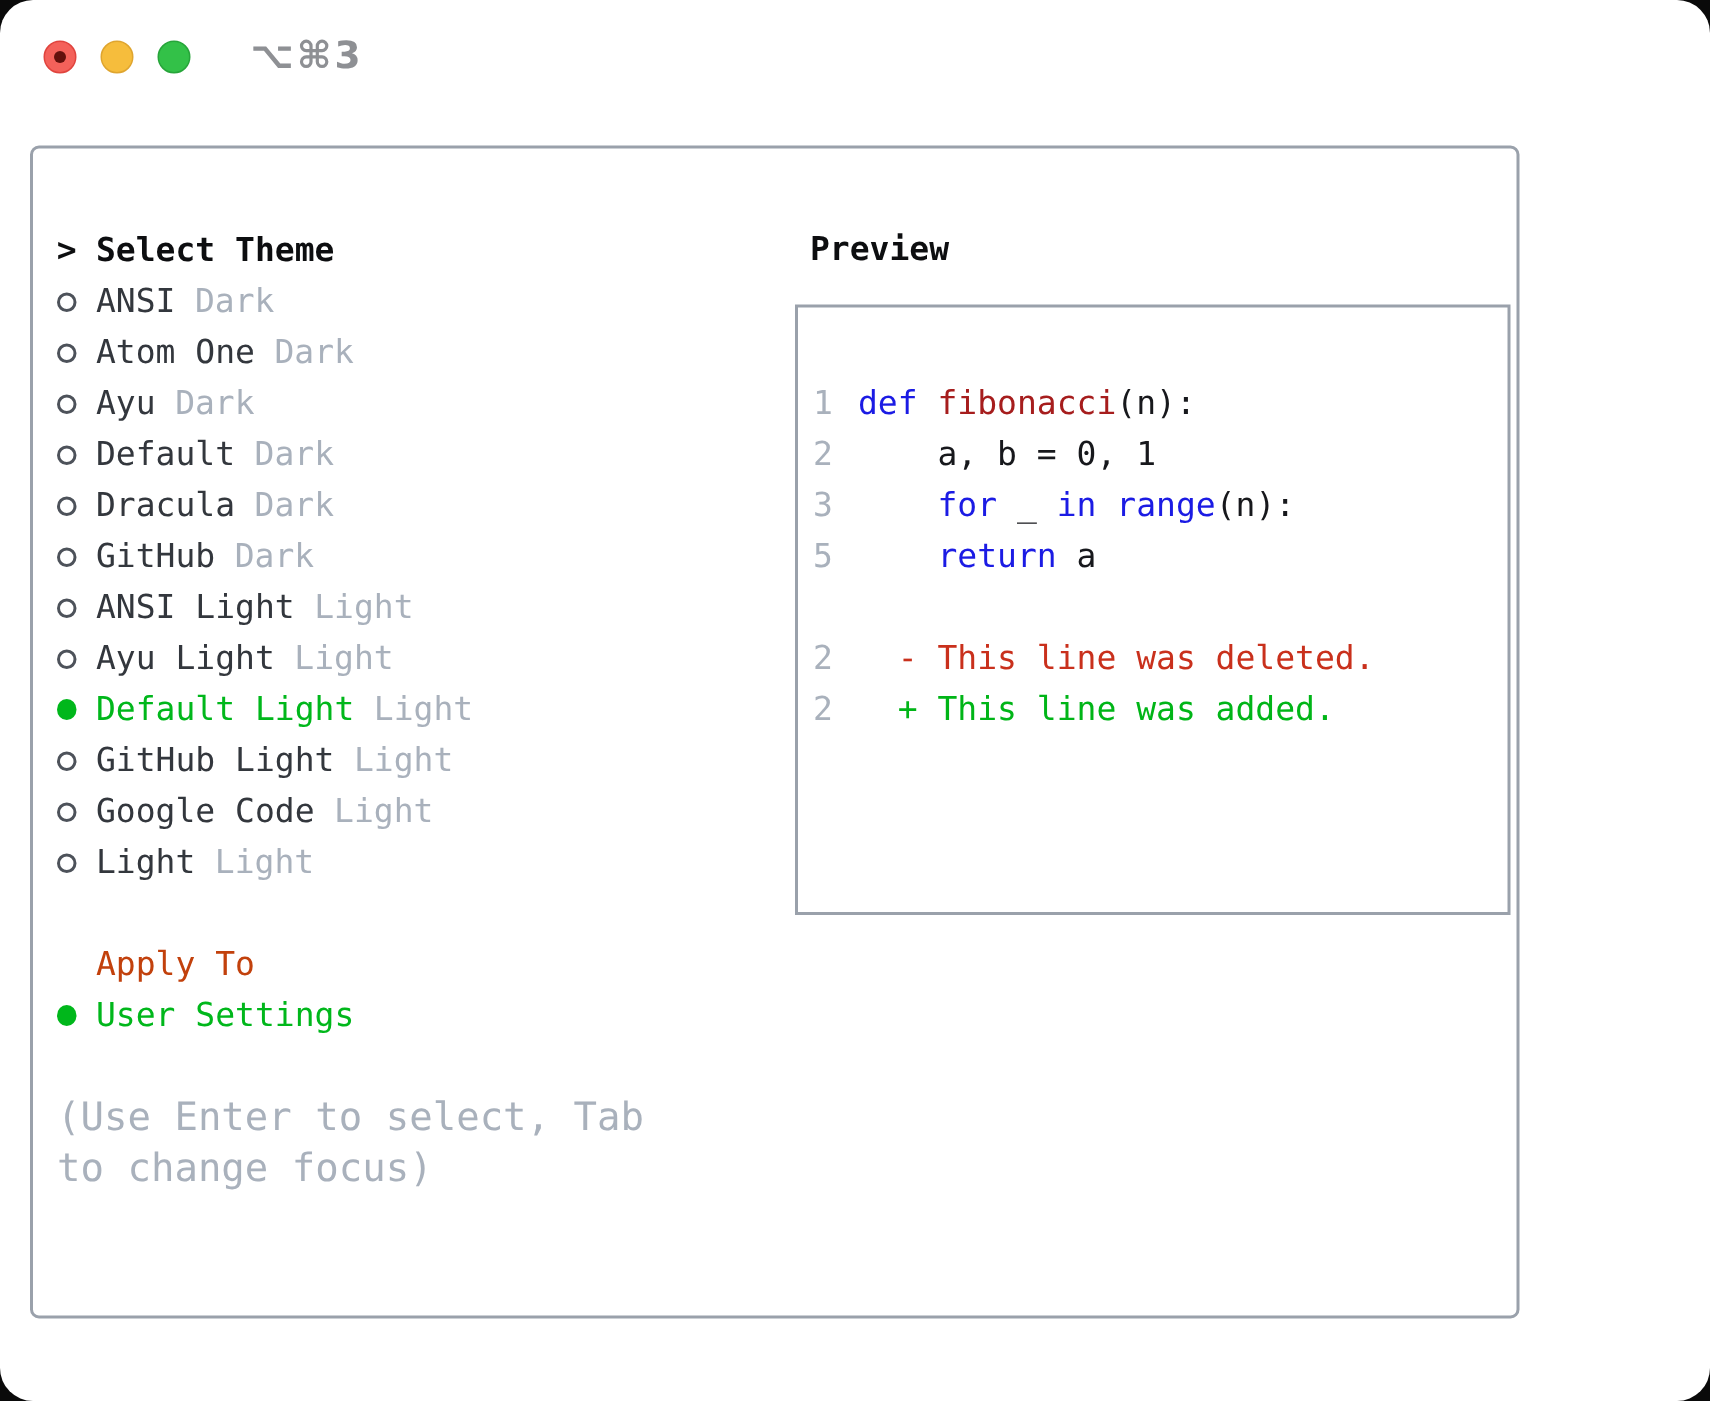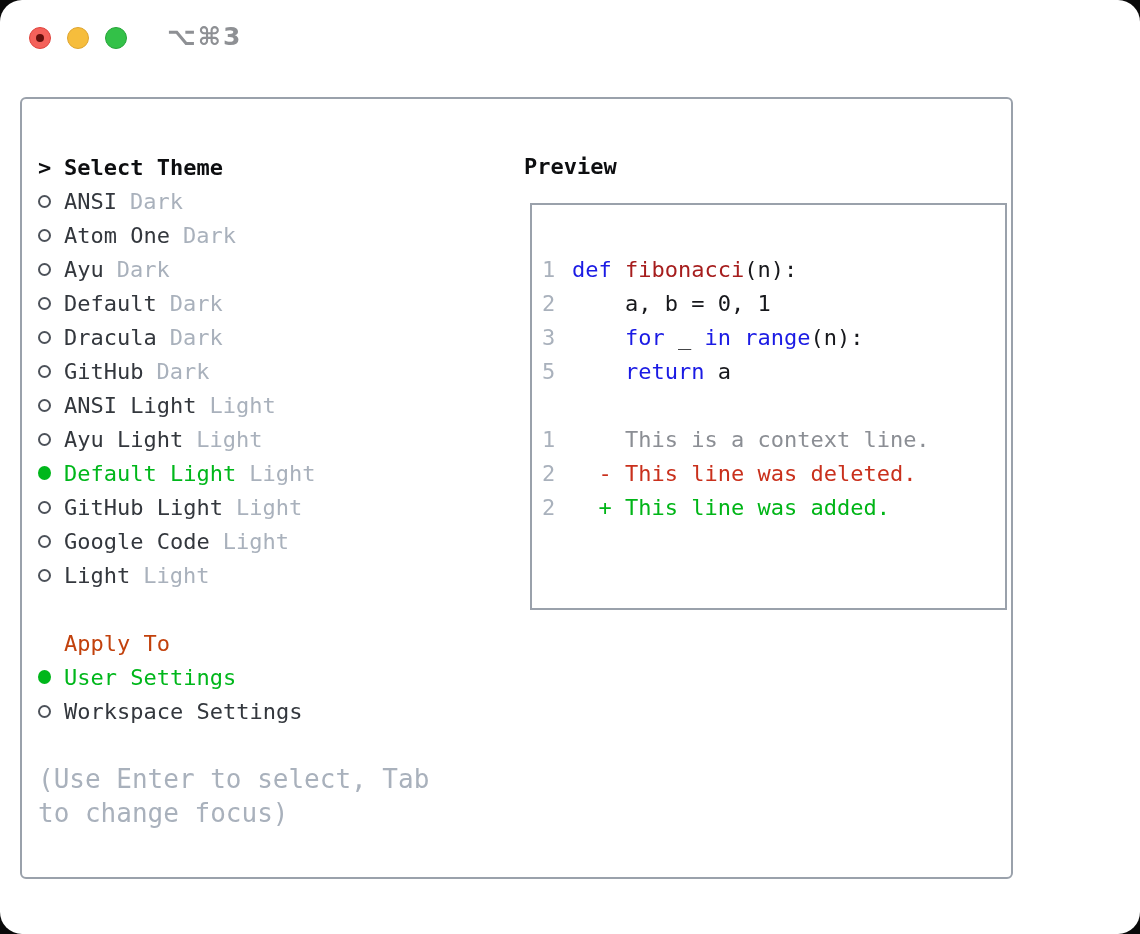--- a/index.html
+++ b/index.html
@@ -35,21 +35,21 @@
   .circle { width: 13px; height: 13px; border-radius: 50%; border: 2px solid #4d525a; }
   .circle.sel { border: none; background: var(--accent-green); width: 14px; height: 14px; }
   .name { color: #33373d; }
   .name.sel { color: var(--accent-green); }
   .variant { color: var(--muted); margin-left: 13px; }
   .apply-label { color: #c2410c; }
   .spacer { height: 34px; }
   .hint { color: var(--muted); font-size: 26px; line-height: 34px; width: 400px; }
   
   .preview-col { position: absolute; left: 482px; top: 51px; }
-  .preview-title { height: 34px; line-height: 34px; margin-left: 20px; font-size: 22px; font-weight: bold; color: #0d0e10; }
+  .preview-title { height: 34px; line-height: 34px; margin-left: 36px; font-size: 22px; font-weight: bold; color: #0d0e10; }
   .preview-box {
     margin-left: 26px; margin-top: 19px;
     width: 477px; height: 407px;
     border: 2px solid #9aa1ab; background: #fff;
     padding: 48px 0 14px 10px; overflow: hidden;
   }
   .code-line { height: 34px; line-height: 34px; font-size: 22px; white-space: pre; color: #17181c; }
   .ln { display: inline-block; width: 13px; text-align: right; margin-right: 17px; color: var(--muted); }
   .tok-kw  { color: var(--keyword-blue); }
   .tok-fn  { color: var(--function-red); }
@@ -96,38 +96,36 @@
 
       <div class="row spacer"></div>
 
       <div class="row">
         <span class="marker"></span>
         <span class="apply-label">Apply To</span>
       </div>
 
       <div id="apply-list">
           <div class="row"><span class="marker"><span class="circle sel"></span></span><span class="name sel">User Settings</span></div>
-          <div class="row"><span class="marker"><span class="circle"></span></span><span class="name">Workspace Settings</span></div>
         </div>
 
       <div class="row spacer"></div>
 
       <div class="hint">(Use Enter to select, Tab to change focus)</div>
     </div>
 
     <div class="preview-col">
       <div class="preview-title">Preview</div>
       <div class="preview-box">
         <div id="code-lines">
             <div class="code-line"><span class="ln">1</span><span class="tok-kw">def</span><span> </span><span class="tok-fn">fibonacci</span><span>(n):</span></div>
             <div class="code-line"><span class="ln">2</span><span>    a, b = 0, 1</span></div>
             <div class="code-line"><span class="ln">3</span><span>    </span><span class="tok-kw">for</span><span> _ </span><span class="tok-kw">in</span><span> </span><span class="tok-kw">range</span><span>(n):</span></div>
             <div class="code-line"><span class="ln">5</span><span>    </span><span class="tok-kw">return</span><span> a</span></div>
             <div class="code-line"><span class="ln"></span></div>
-            <div class="code-line"><span class="ln">1</span><span class="tok-ctx">    This is a context line.</span></div>
             <div class="code-line"><span class="ln">2</span><span class="tok-del">  - This line was deleted.</span></div>
             <div class="code-line"><span class="ln">2</span><span class="tok-add">  + This line was added.</span></div>
           </div>
       </div>
     </div>
 
   </div>
 </div>
 
 </body></html>

